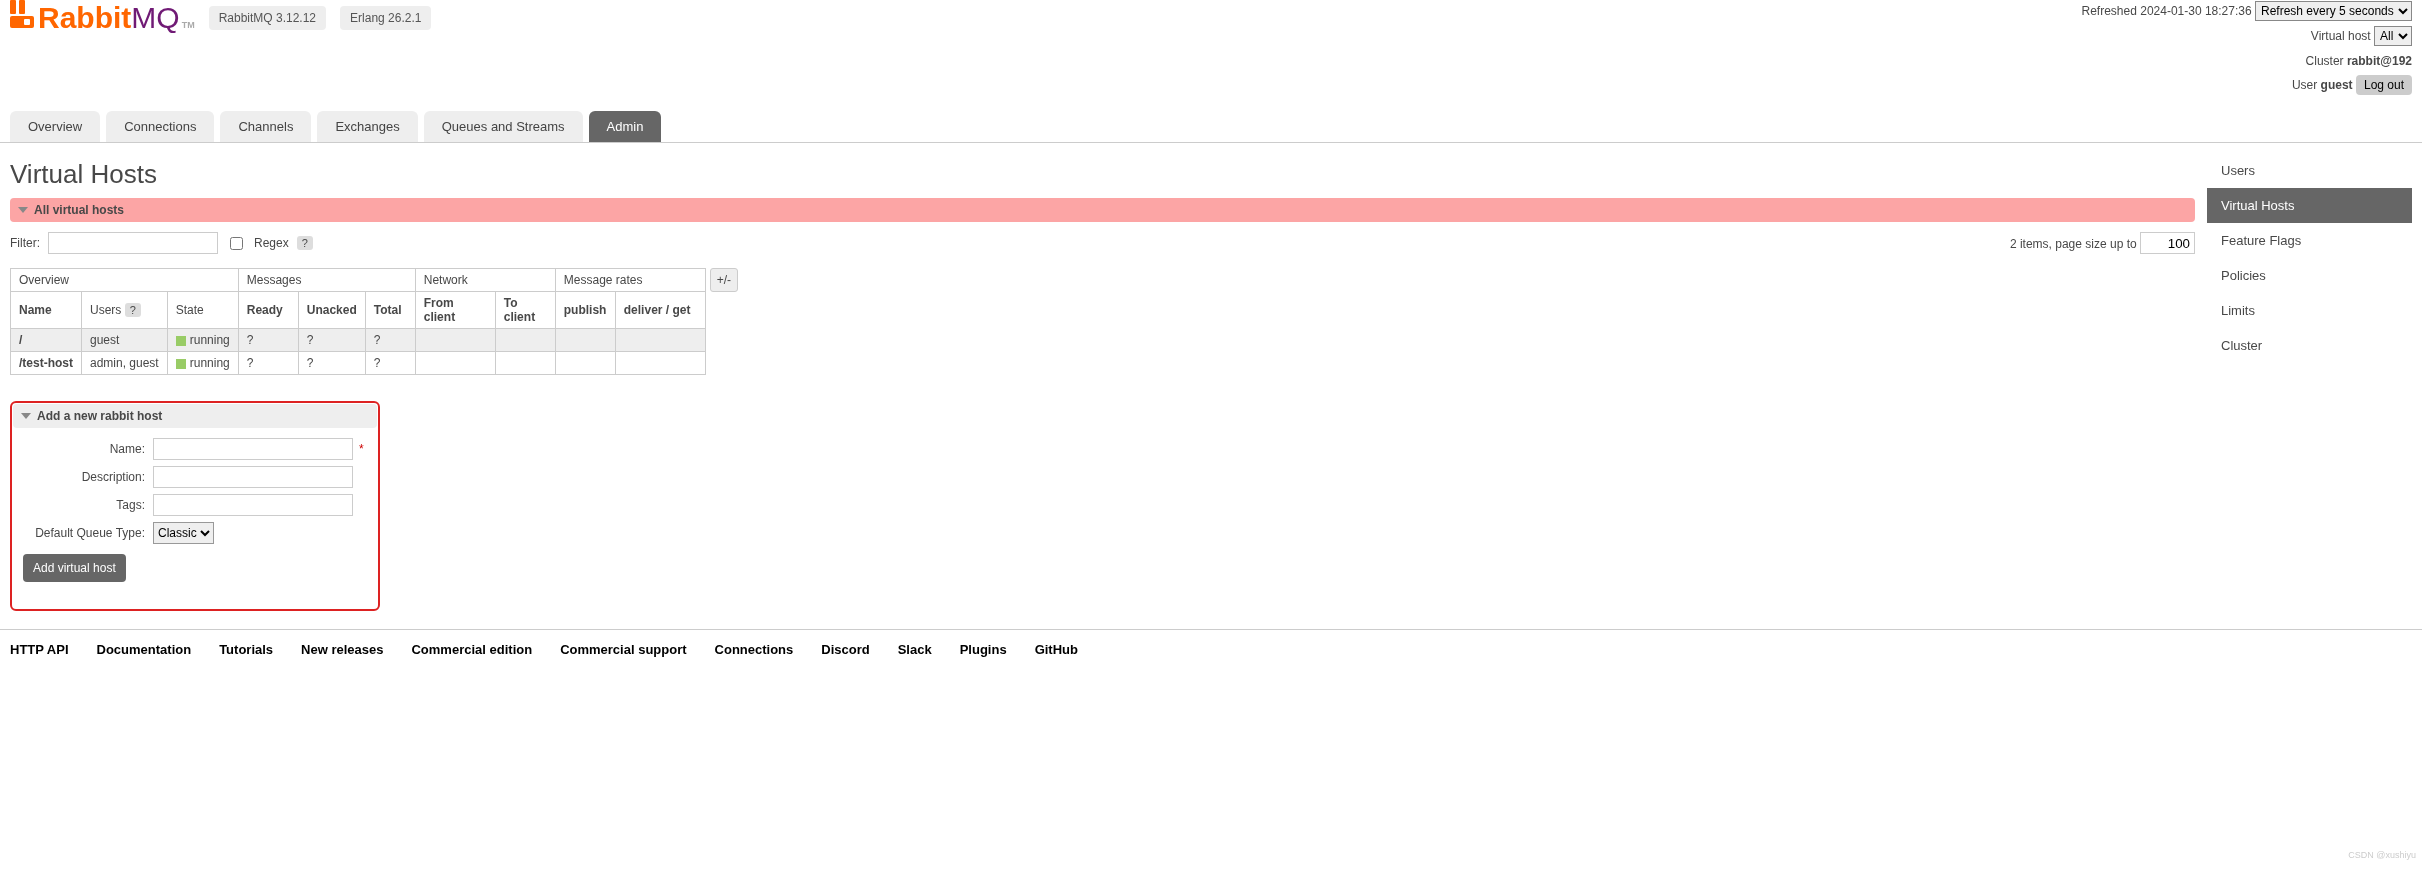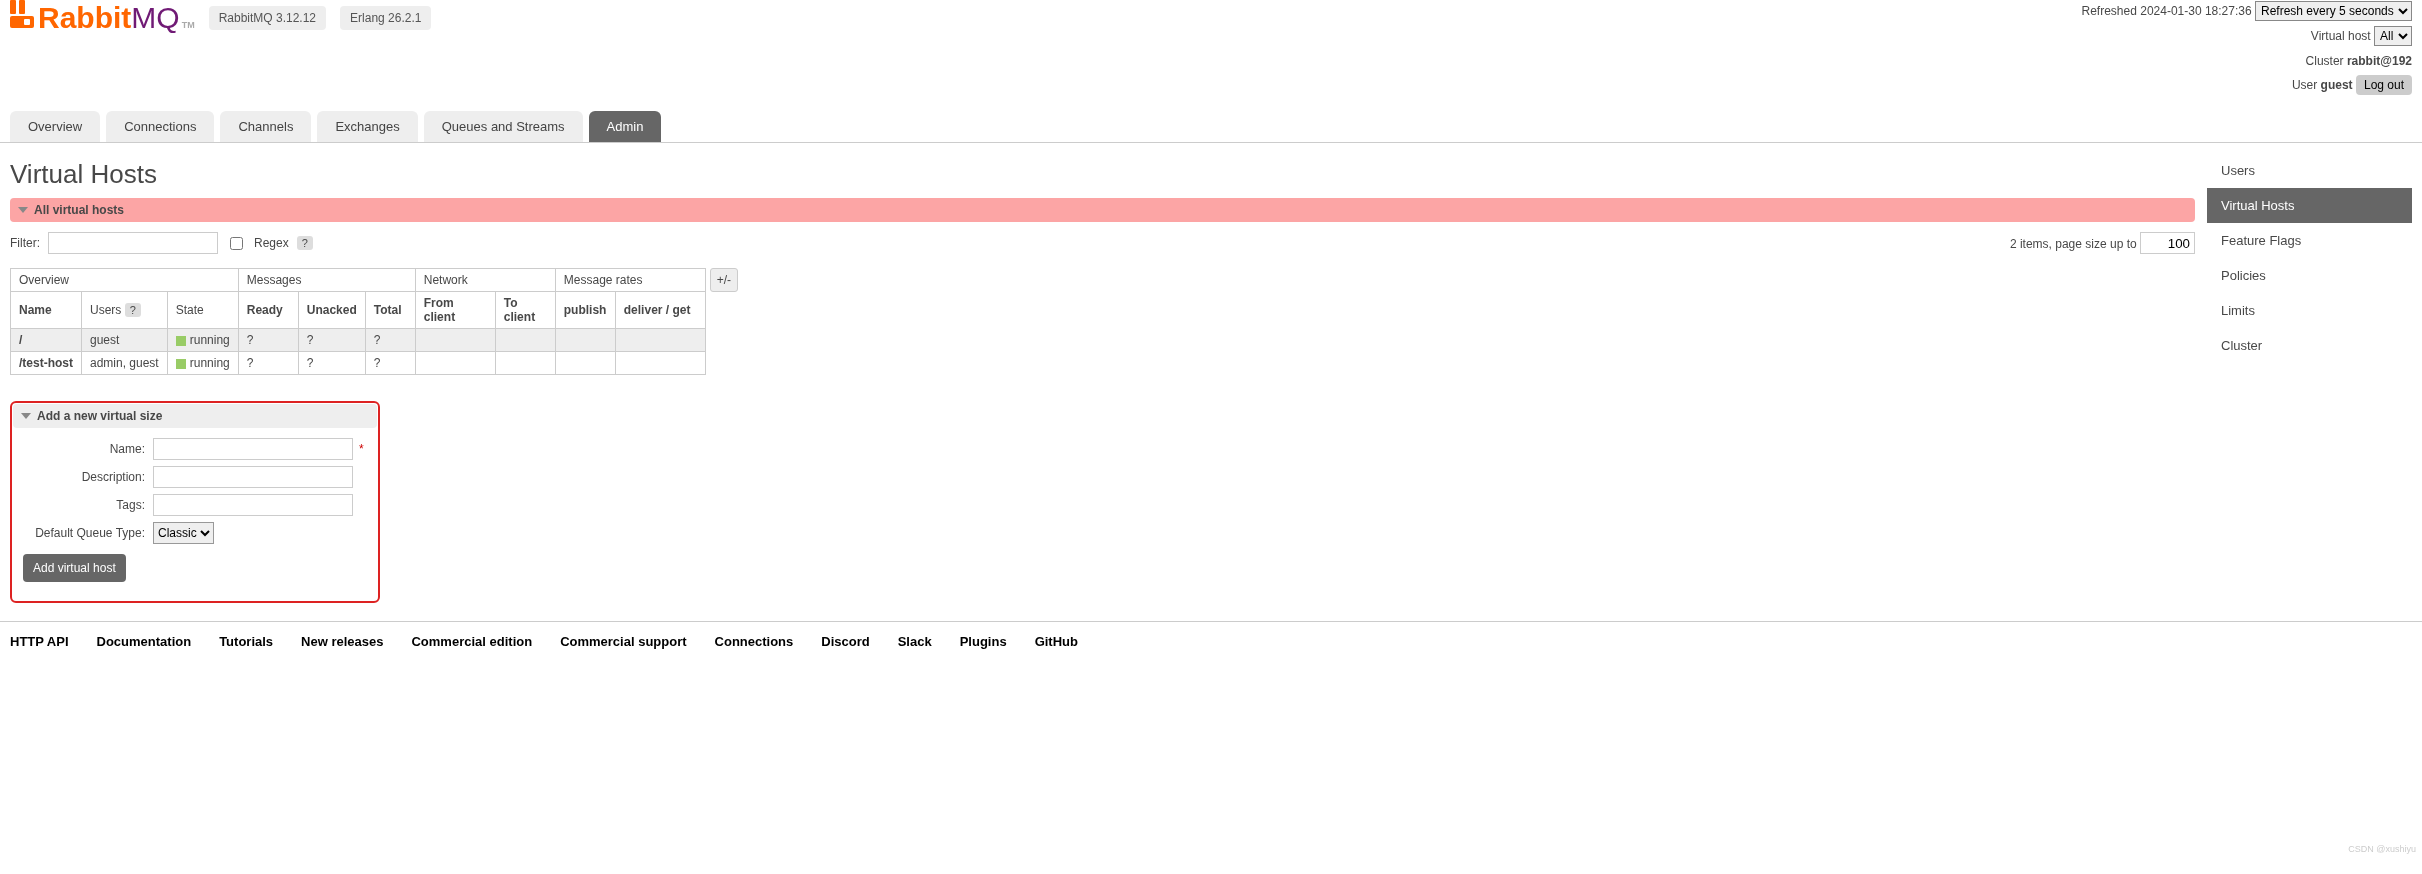--- a/index.html
+++ b/index.html
@@ -199,21 +199,21 @@
   padding: 5px 8px;
   border-radius: 4px;
   display: flex;
   align-items: center;
   gap: 6px;
   cursor: pointer;
   font-weight: bold;
   font-size: 12px;
 }
 .add-form {
-  padding: 10px 10px 18px 10px;
+  padding: 10px 10px 26px 10px;
 }
 .form-row {
   display: flex;
   align-items: center;
   margin-bottom: 6px;
 }
 .form-label {
   width: 130px;
   text-align: right;
   padding-right: 8px;
@@ -247,21 +247,21 @@
   padding: 12px 10px;
   display: flex;
   gap: 28px;
   font-size: 13px;
 }
 .footer-link { color: #000000; cursor: pointer; text-align: right; }
 .footer-link.bold { font-weight: bold; }
 .watermark {
   position: fixed;
   right: 6px;
-  bottom: 20px;
+  bottom: 14px;
   font-size: 9px;
   color: #ccc;
 }
 </style>
 </head>
 <body>
 
 <div class="header-top">
   <div class="logo-area">
     <div class="logo">
@@ -379,21 +379,21 @@
         <td></td>
       </tr>
     </tbody>
         </table>
     <span class="plus-minus">+/-</span>
     </div>
 
     <div class="add-section">
       <div class="add-header">
         <span class="tri"></span>
-        <span>Add a new virtual size</span>
+        <span>Add a new rabbit host</span>
       </div>
       <div class="add-form">
         <div class="form-row">
           <span class="form-label">Name:</span>
           <input class="form-input" type="text" style="">
           <span class="req-star">*</span>
         </div>
         <div class="form-row">
           <span class="form-label">Description:</span>
           <input class="form-input" type="text" style="">

